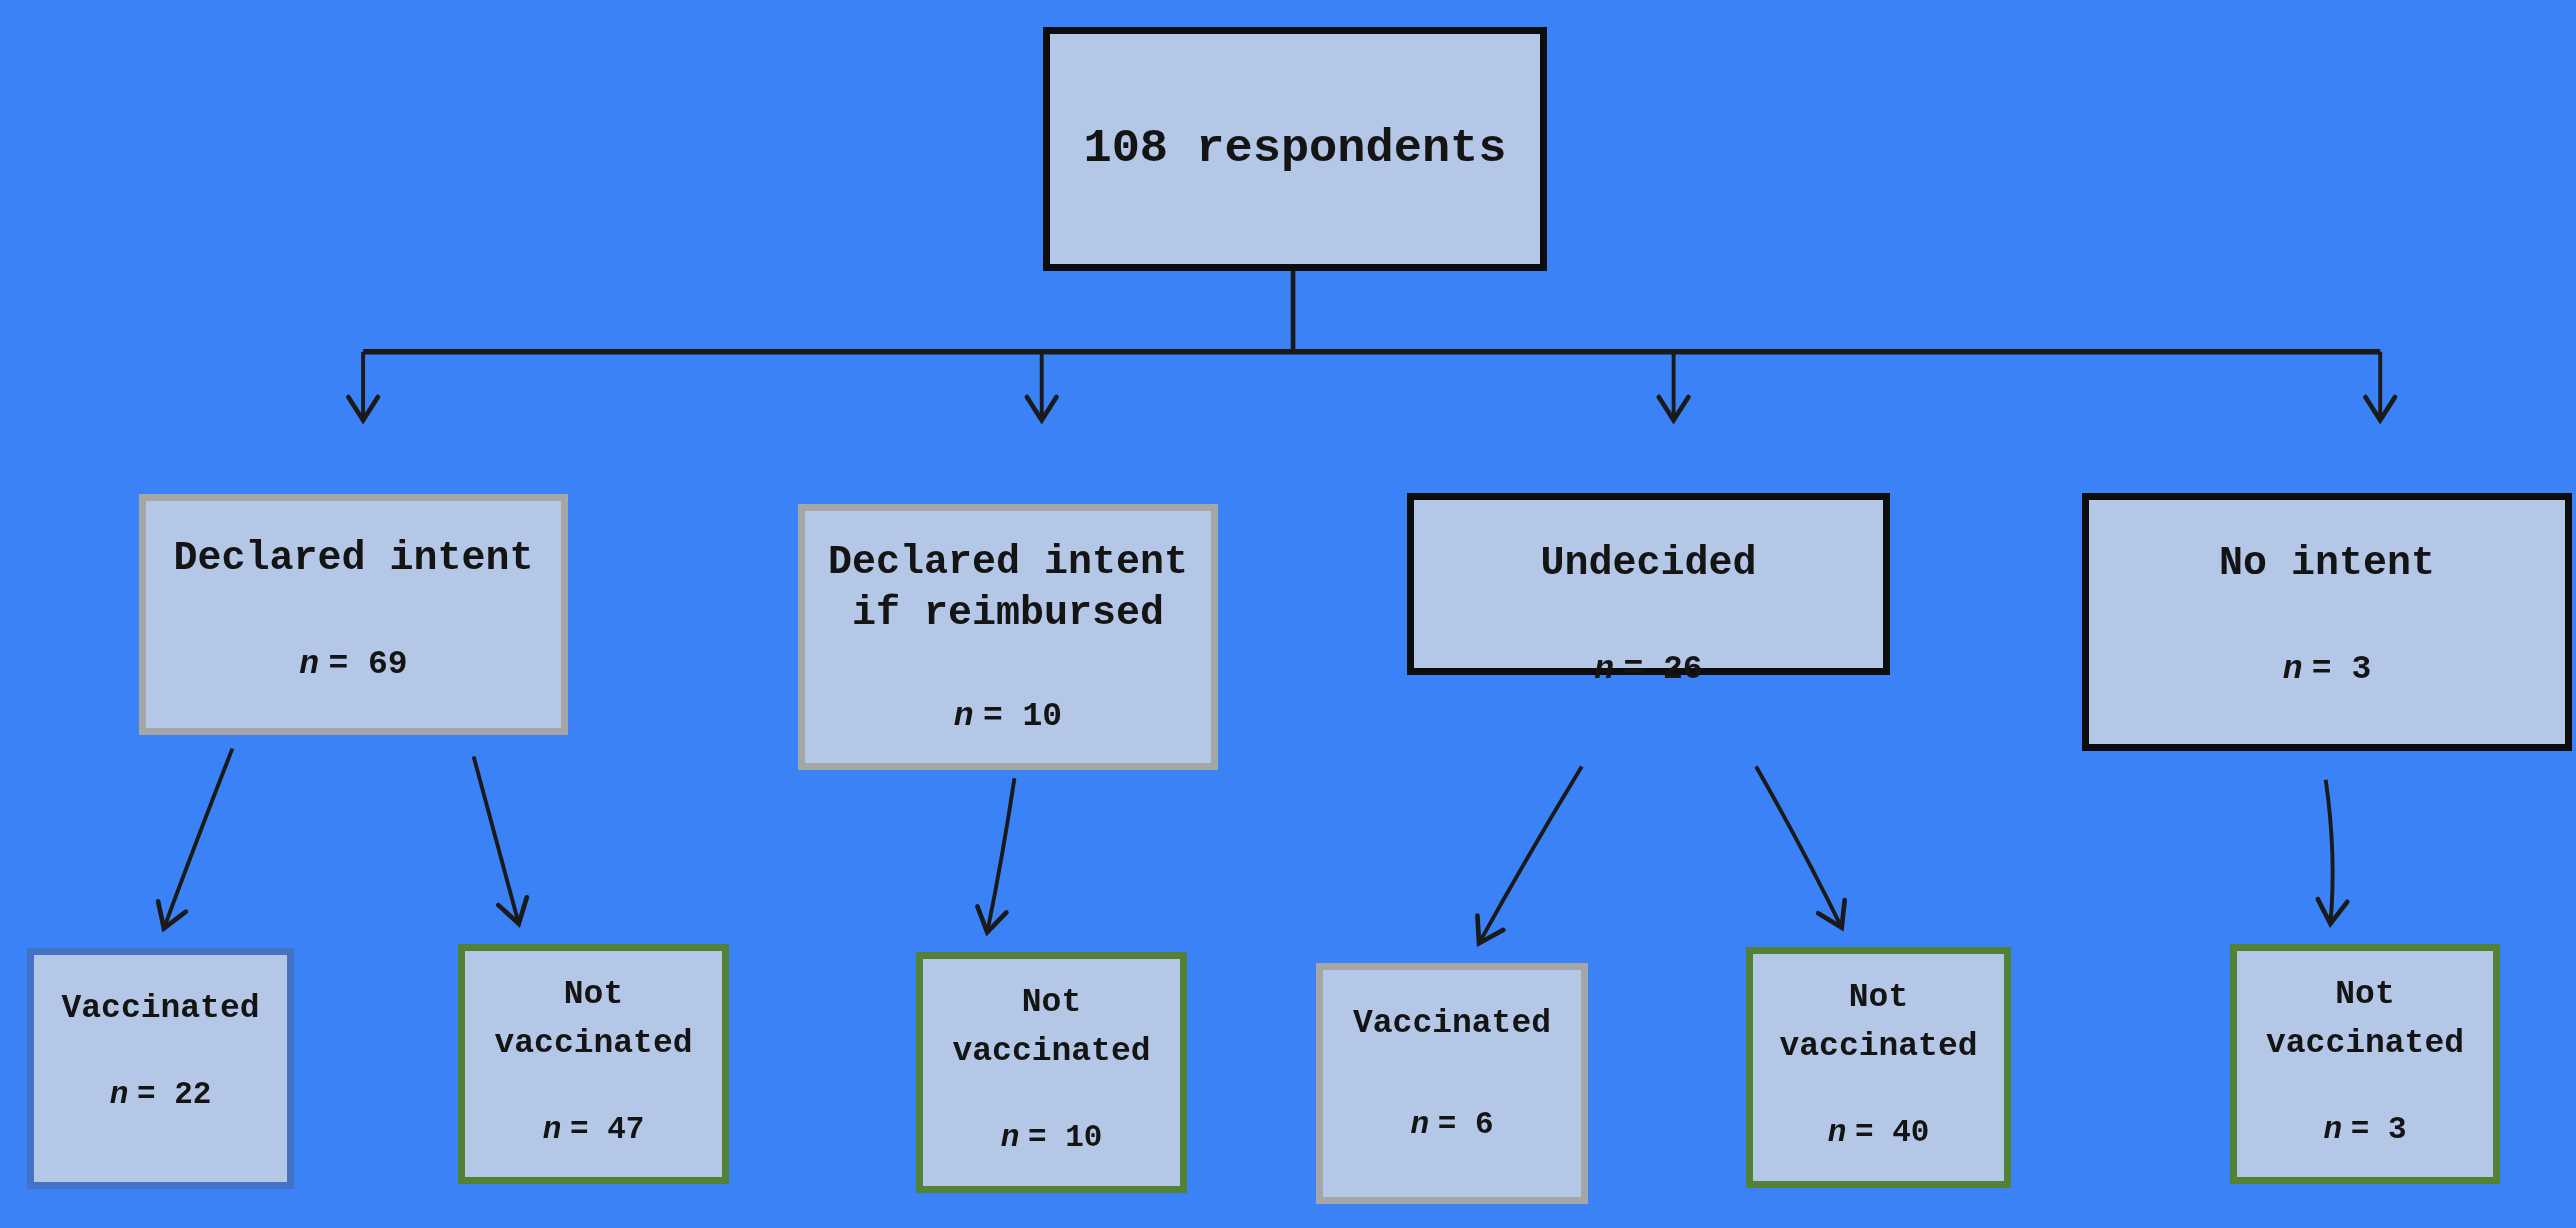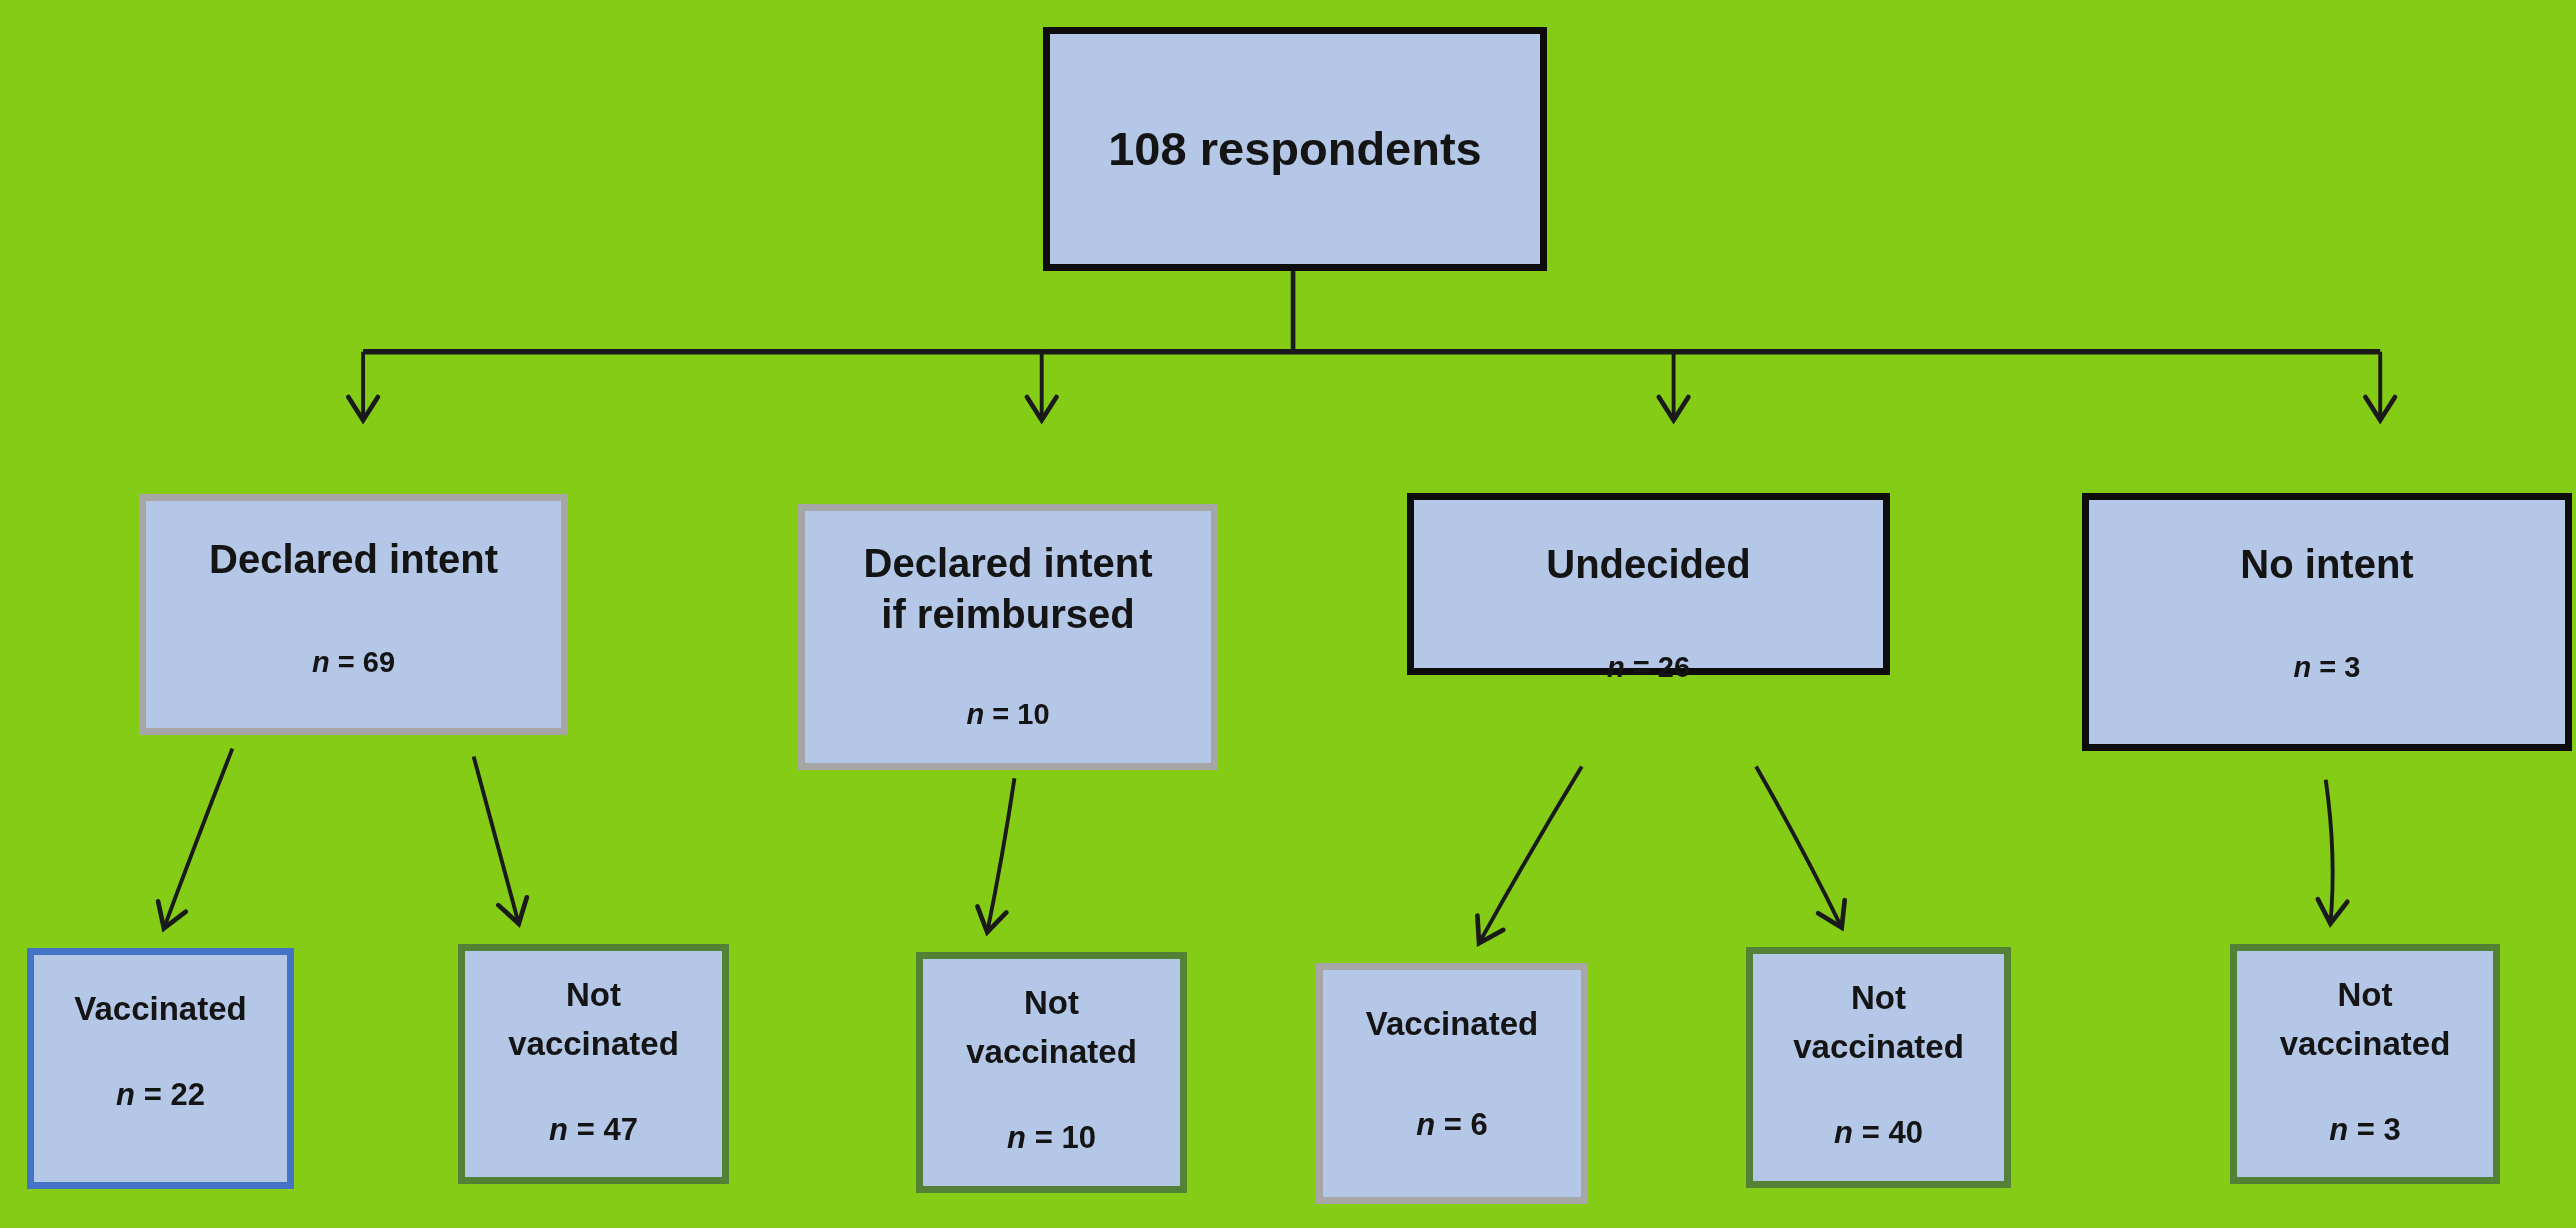--- a/index.html
+++ b/index.html
@@ -9,22 +9,22 @@
     --border-blue:#4472C4;
     --border-green:#538135;
     --line:#1a1a1a;
     --text:#141414;
   }
   html,body{margin:0;padding:0;background:#ffffff;}
   #canvas{
     position:relative;
     width:2576px;height:1228px;
     overflow:hidden;
-    background:#84cc16;
-    font-family:Liberation Sans, sans-serif;
+    background:#3b82f6;
+    font-family:Liberation Mono, monospace;
   }
   #connectors{position:absolute;left:0;top:0;}
   .cl{stroke:var(--line);fill:none;}
   .w5{stroke-width:5px;}
   .w6{stroke-width:6px;}
   .w7{stroke-width:7px;}
   .box{
     position:absolute;
     background:var(--box-fill);
     box-sizing:border-box;
@@ -32,21 +32,21 @@
     color:var(--text);
     text-align:center;
   }
   .border-black{border:7.8px solid var(--border-black);}
   .border-gray{border:7px solid var(--border-gray);}
   .border-blue{border:7px solid var(--border-blue);}
   .border-green{border:7px solid var(--border-green);margin-left:32px;}
   .title,.nline{position:absolute;left:0;right:0;text-align:center;line-height:1.25;}
   .fs60{font-size:47px;}
   .fs52{font-size:40px;}
-  .fs50{font-size:29px;}
+  .fs50{font-size:33px;}
   .fs42{font-size:33px;}
   .fs40{font-size:31px;}
   .vcenter{top:50%;transform:translateY(-50%);}
   .nsym{font-style:italic;}
   .nval{margin-left:0.28em;}
 </style>
 </head>
 <body>
 
 <div id="canvas">

